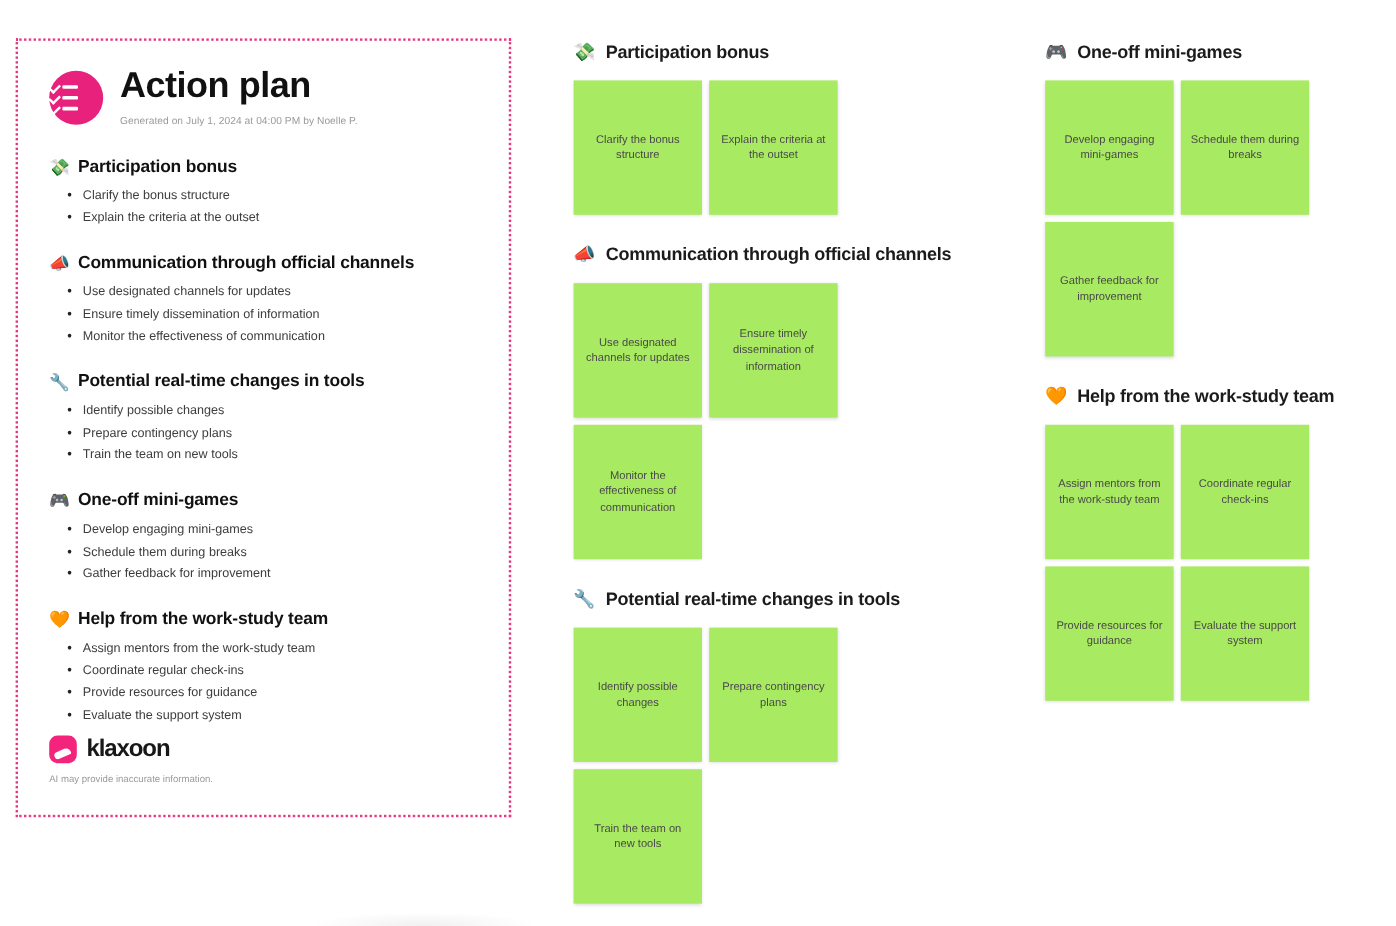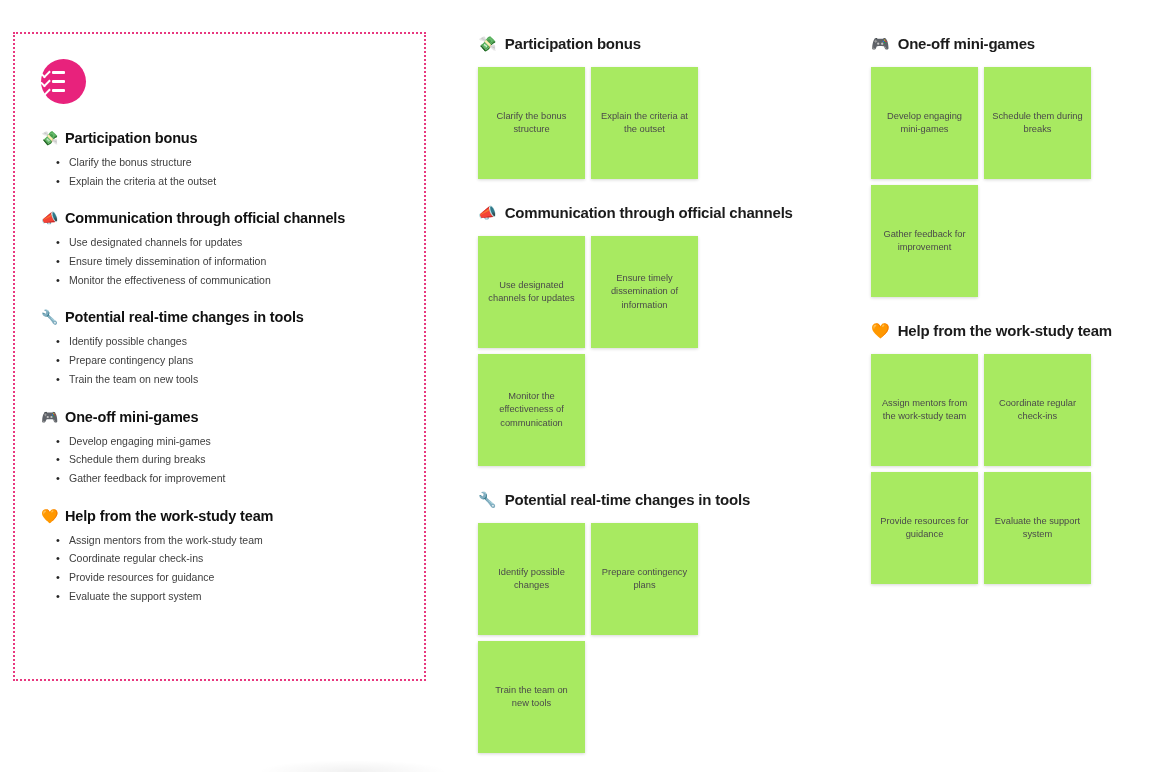--- a/index.html
+++ b/index.html
@@ -219,20 +219,24 @@
 
   <div class="doc-header">
     <div class="doc-badge">
       <span class="cl-check" style="top:11px;"></span>
         <span class="cl-line" style="top:12px;"></span>
       <span class="cl-check" style="top:20px;"></span>
         <span class="cl-line" style="top:21px;"></span>
       <span class="cl-check" style="top:29px;"></span>
         <span class="cl-line" style="top:30px;"></span>
     </div>
+    <div class="doc-titlewrap">
+      <div class="doc-title">Action plan</div>
+      <div class="doc-sub">Generated on July 1, 2024 at 04:00 PM by Noelle P.</div>
+    </div>
   </div>
 
   <div id="doc-sections">
       <div class="sec-block">
         <div class="sec-head">
           <span class="sec-emoji">💸</span>
           <span class="sec-title">Participation bonus</span>
         </div>
         <ul class="sec-list">
           <li>Clarify the bonus structure</li>
@@ -279,20 +283,27 @@
         </div>
         <ul class="sec-list">
           <li>Assign mentors from the work-study team</li>
           <li>Coordinate regular check-ins</li>
           <li>Provide resources for guidance</li>
           <li>Evaluate the support system</li>
         </ul>
       </div>
     </div>
 
+  <div class="doc-footer">
+    <div class="kx-logo">
+      <span class="kx-mark"></span>
+      <span class="kx-word">klaxoon</span>
+    </div>
+    <div class="kx-disclaim">AI may provide inaccurate information.</div>
+  </div>
 </div>
 
 <div id="col-mid" class="board-col">
     <div class="board-sec">
       <div class="board-head">
         <span class="board-emoji">💸</span>
         <span class="board-title">Participation bonus</span>
       </div>
       <div class="note-grid">
         <div class="note">

